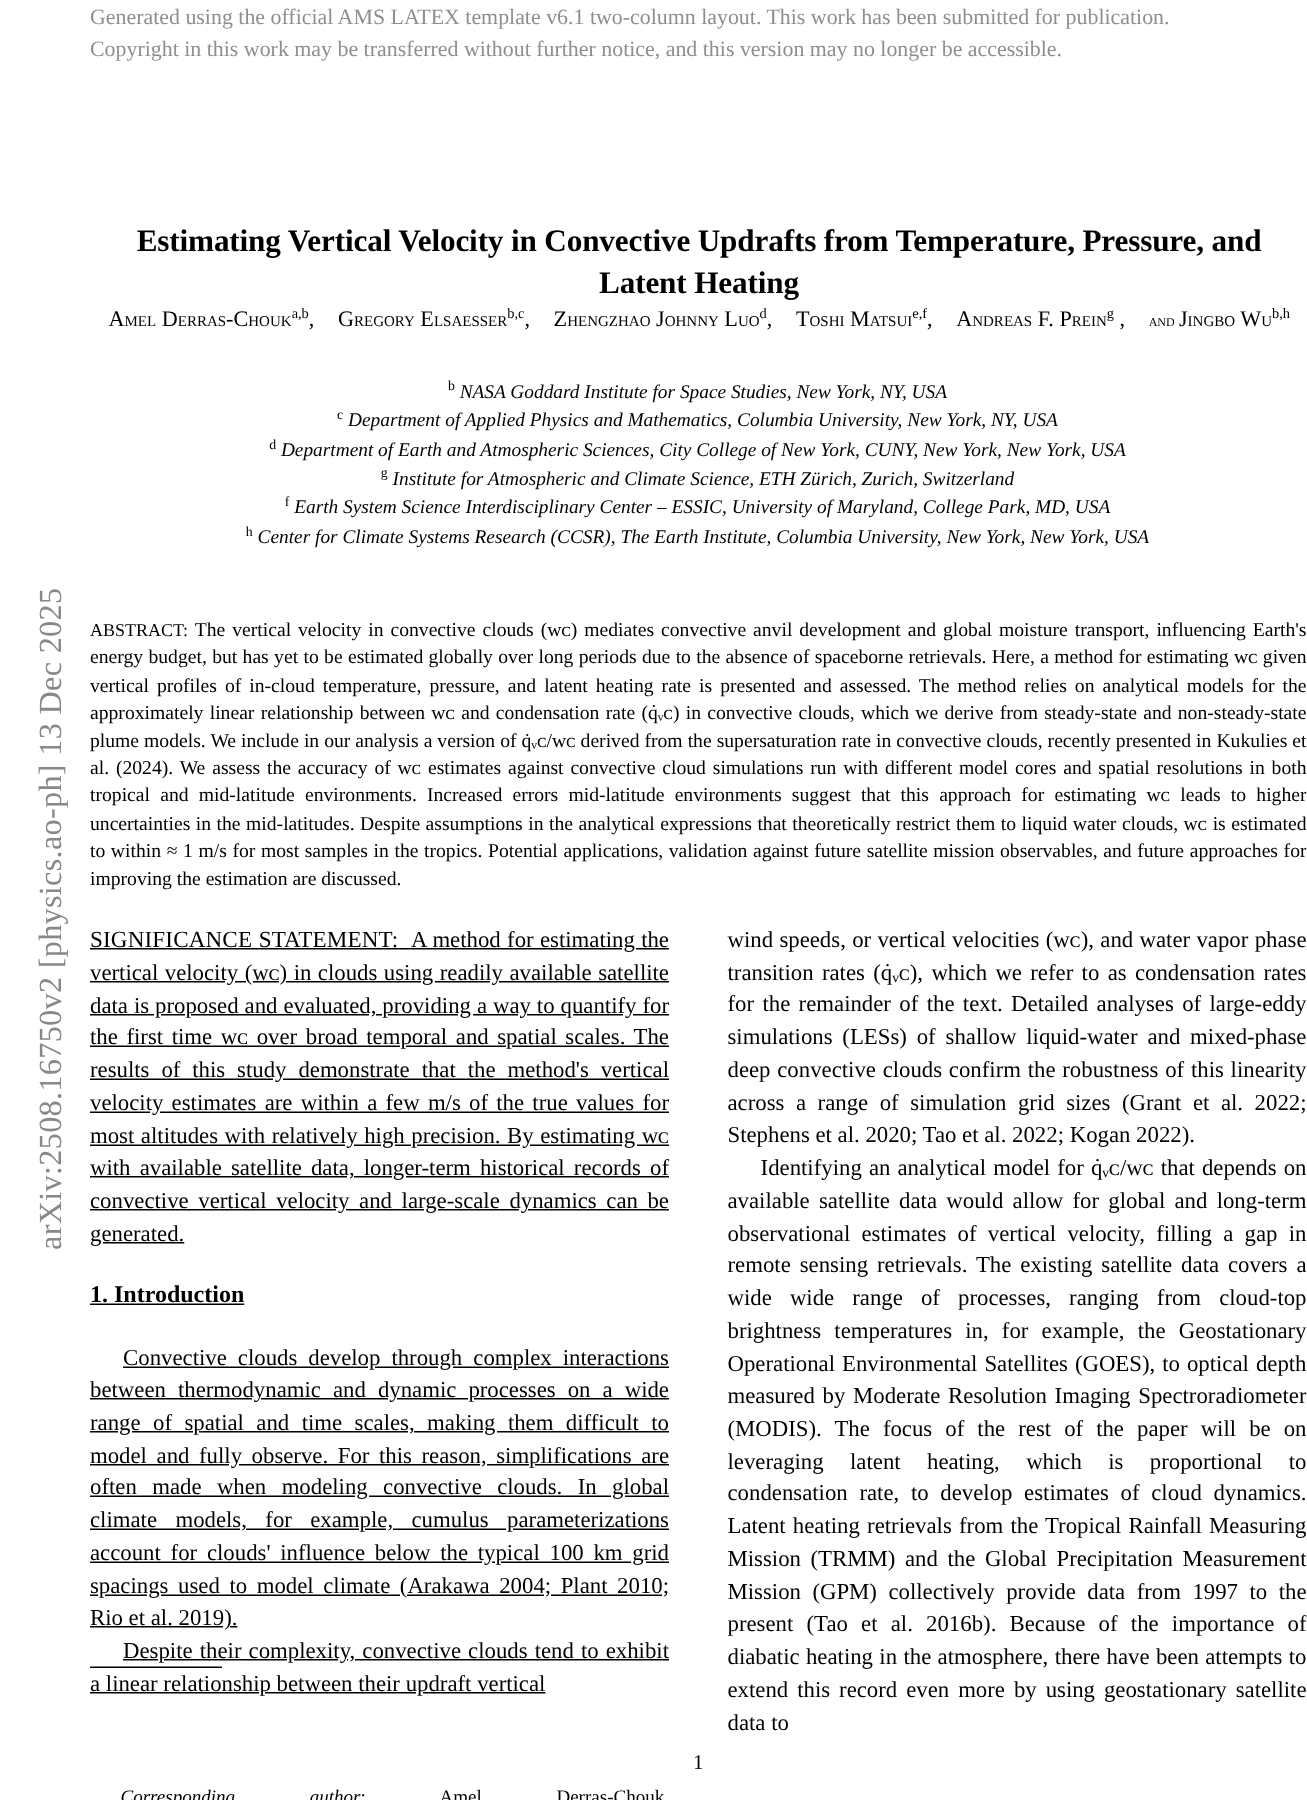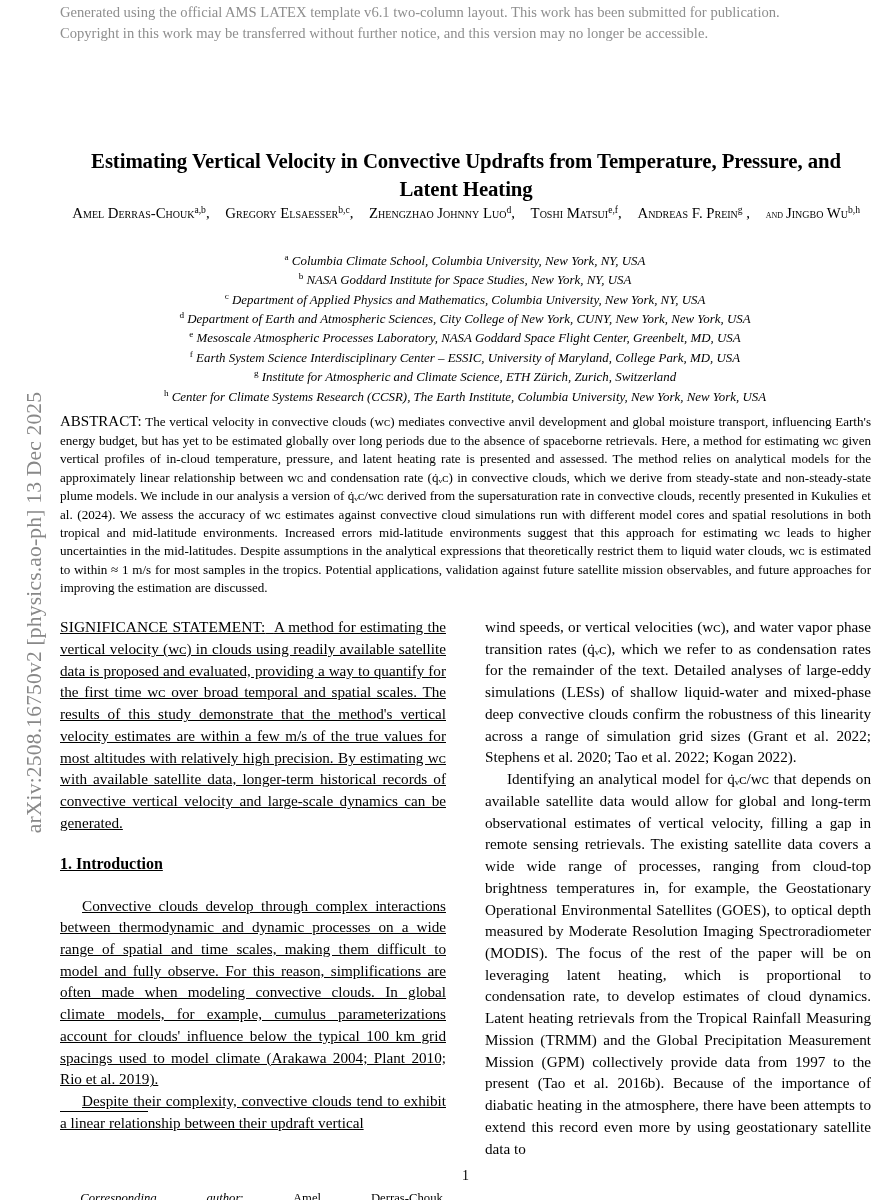--- a/index.html
+++ b/index.html
@@ -115,21 +115,21 @@
     position: absolute;
     left: 0px;
     top: 411px;
     width: 811px;
     font-size: 13.1px;
     line-height: 1.405;
     text-align: justify;
     text-justify: inter-word;
     hyphens: none;
   }
-  #abstract .lbl { font-size: 15px; }
+  #abstract .lbl { font-size: 12px; }
 
   
   .col {
     position: absolute;
     top: 616px;
     width: 386px;
     font-size: 15.2px;
     line-height: 1.43;
     text-align: justify;
   }
@@ -197,27 +197,25 @@
 
 <div id="page">
 
   <div id="ams-note">Generated using the official AMS LATEX template v6.1 two-column layout. This work has been submitted for publication. Copyright in this work may be transferred without further notice, and this version may no longer be accessible.</div>
 
   <h1 id="title">Estimating Vertical Velocity in Convective Updrafts from Temperature, Pressure, and Latent Heating</h1>
 
   <div id="authors"><span class="auth"><span>Amel Derras-Chouk</span><sup>a,b</sup>, </span><span class="spacer"></span><span class="auth"><span>Gregory Elsaesser</span><sup>b,c</sup>, </span><span class="spacer"></span><span class="auth"><span>Zhengzhao Johnny Luo</span><sup>d</sup>, </span><span class="spacer"></span><span class="auth"><span>Toshi Matsui</span><sup>e,f</sup>, </span><span class="spacer"></span><span class="auth"><span>Andreas F. Prein</span><sup>g</sup> , </span><span class="spacer"></span><span class="andword">and </span><span class="auth"><span>Jingbo Wu</span><sup>b,h</sup></span></div>
 
   <div id="affiliations">
-      <span class="aff"><span class="mark">a</span><span> Columbia Climate School, Columbia University, New York, NY, USA</span></span>
       <span class="aff"><span class="mark">b</span><span> NASA Goddard Institute for Space Studies, New York, NY, USA</span></span>
       <span class="aff"><span class="mark">c</span><span> Department of Applied Physics and Mathematics, Columbia University, New York, NY, USA</span></span>
       <span class="aff"><span class="mark">d</span><span> Department of Earth and Atmospheric Sciences, City College of New York, CUNY, New York, New York, USA</span></span>
-      <span class="aff"><span class="mark">e</span><span> Mesoscale Atmospheric Processes Laboratory, NASA Goddard Space Flight Center, Greenbelt, MD, USA</span></span>
+      <span class="aff"><span class="mark">g</span><span> Institute for Atmospheric and Climate Science, ETH Zürich, Zurich, Switzerland</span></span>
       <span class="aff"><span class="mark">f</span><span> Earth System Science Interdisciplinary Center – ESSIC, University of Maryland, College Park, MD, USA</span></span>
-      <span class="aff"><span class="mark">g</span><span> Institute for Atmospheric and Climate Science, ETH Zürich, Zurich, Switzerland</span></span>
       <span class="aff"><span class="mark">h</span><span> Center for Climate Systems Research (CCSR), The Earth Institute, Columbia University, New York, New York, USA</span></span>
     </div>
 
   <div id="abstract">
     <span class="lbl">ABSTRACT:</span><span> The vertical velocity in convective clouds (wᴄ) mediates convective anvil development and global moisture transport, influencing Earth's energy budget, but has yet to be estimated globally over long periods due to the absence of spaceborne retrievals. Here, a method for estimating wᴄ given vertical profiles of in-cloud temperature, pressure, and latent heating rate is presented and assessed. The method relies on analytical models for the approximately linear relationship between wᴄ and condensation rate (q̇ᵥᴄ) in convective clouds, which we derive from steady-state and non-steady-state plume models. We include in our analysis a version of q̇ᵥᴄ/wᴄ derived from the supersaturation rate in convective clouds, recently presented in Kukulies et al. (2024). We assess the accuracy of wᴄ estimates against convective cloud simulations run with different model cores and spatial resolutions in both tropical and mid-latitude environments. Increased errors mid-latitude environments suggest that this approach for estimating wᴄ leads to higher uncertainties in the mid-latitudes. Despite assumptions in the analytical expressions that theoretically restrict them to liquid water clouds, wᴄ is estimated to within ≈ 1 m/s for most samples in the tropics. Potential applications, validation against future satellite mission observables, and future approaches for improving the estimation are discussed.</span>
   </div>
 
   <div class="col" id="col-left">
     <p class="noindent">
       <span id="sig-head">SIGNIFICANCE STATEMENT:</span>&nbsp;&nbsp;<span>A method for estimating the vertical velocity (wᴄ) in clouds using readily available satellite data is proposed and evaluated, providing a way to quantify for the first time wᴄ over broad temporal and spatial scales. The results of this study demonstrate that the method's vertical velocity estimates are within a few m/s of the true values for most altitudes with relatively high precision. By estimating wᴄ with available satellite data, longer-term historical records of convective vertical velocity and large-scale dynamics can be generated.</span>

